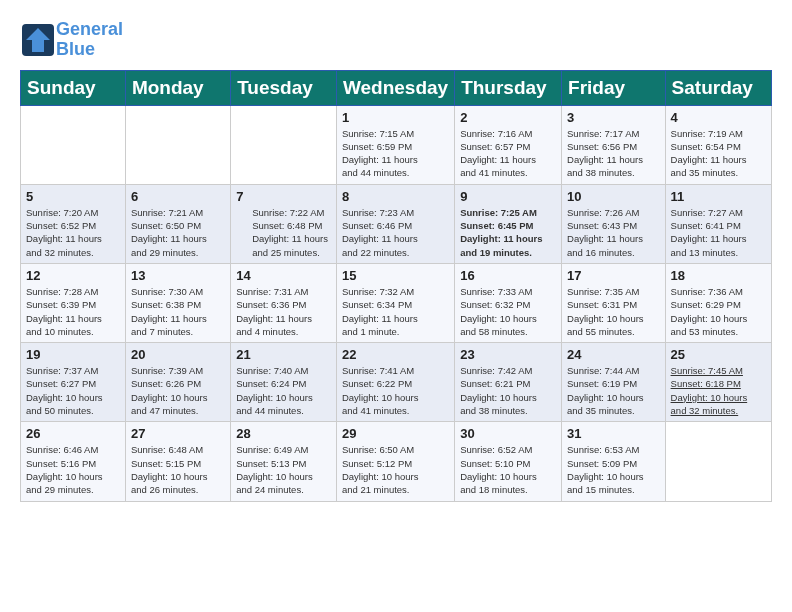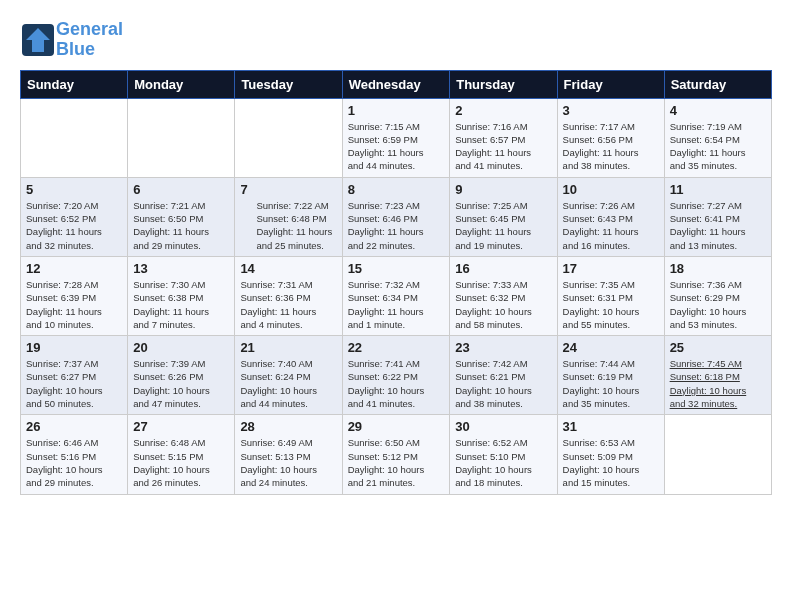--- a/index.html
+++ b/index.html
@@ -40,25 +40,25 @@
     .subtitle {
       font-size: 14px;
       color: #333;
     }
     .calendar {
       width: 100%;
       border-collapse: collapse;
       border: 1px solid #ccc;
     }
     .calendar th {
-      background-color: #0f172a;
+      background-color: #0f766e;
       color: #fff;
       text-align: left;
       padding: 6px 6px;
-      font-size: 13px;
+      font-size: 19px;
       border: 1px solid #2a5aaf;
     }
     .calendar td {
       border: 1px solid #ccc;
       vertical-align: top;
       padding: 4px 5px;
       width: 108px;
       min-height: 80px;
       background: #fff;
     }
@@ -173,21 +173,21 @@
         </td>
         <td>
           <div class="day-number">8</div>
           <div class="day-info" style="white-space: pre-line;">Sunrise: 7:23 AM
 Sunset: 6:46 PM
 Daylight: 11 hours
 and 22 minutes.</div>
         </td>
         <td>
           <div class="day-number">9</div>
-          <div class="day-info" style="white-space: pre-line;">Sunrise: 7:25 AM
+          <div class="day-info" style="white-space: pre-line; font-weight: bold;">Sunrise: 7:25 AM
 Sunset: 6:45 PM
 Daylight: 11 hours
 and 19 minutes.</div>
         </td>
         <td>
           <div class="day-number">10</div>
           <div class="day-info" style="white-space: pre-line;">Sunrise: 7:26 AM
 Sunset: 6:43 PM
 Daylight: 11 hours
 and 16 minutes.</div>

